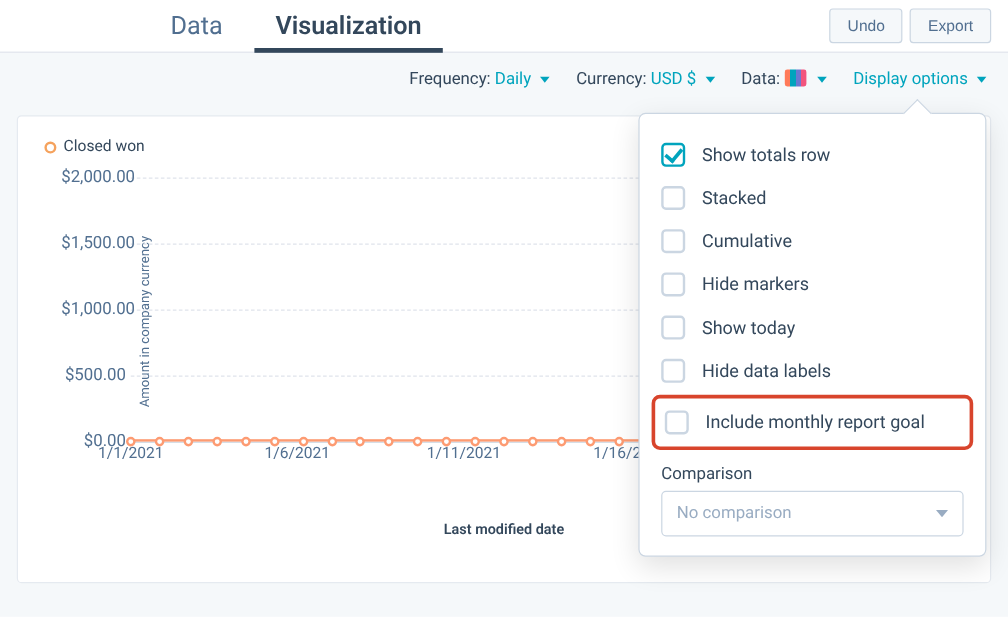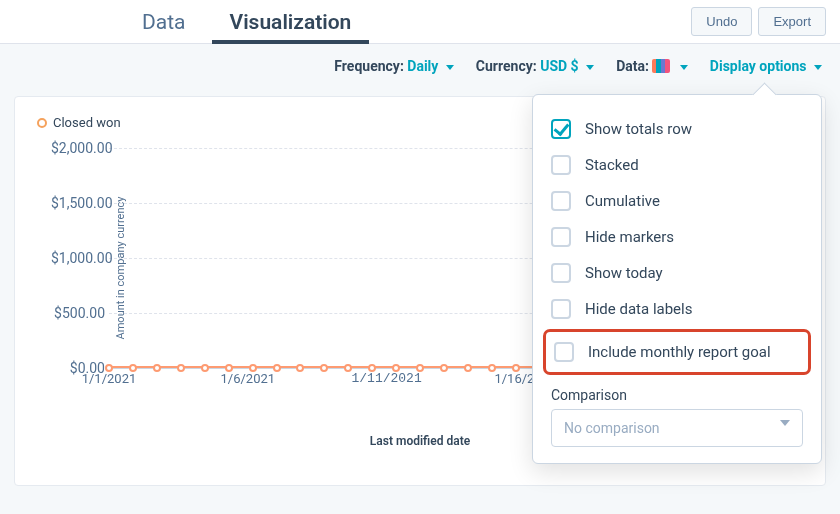--- a/index.html
+++ b/index.html
@@ -62,21 +62,20 @@
 
   
   .filters {
     height:44px;
     display:flex;
     align-items:center;
     justify-content:flex-end;
     padding:0 18px;
     gap:22px;
     font-size:14px;
-    font-weight:bold;
   }
   .filter-label { color:#33475b; }
   .filter-value { color:#00a4bd; cursor:pointer; }
   .caret {
     display:inline-block;
     margin-left:4px;
     width:0; height:0;
     border-left:4px solid transparent;
     border-right:4px solid transparent;
     border-top:5px solid #00a4bd;
@@ -243,20 +242,21 @@
     color:#33475b;
     margin:12px 6px 6px;
   }
   .comp-select{
     margin:0 6px;
     border:1px solid #cbd6e2;
     border-radius:4px;
     padding:10px 12px;
     display:flex;
     justify-content:space-between;
+    align-items:center;
     color:#99acc2;
     cursor:pointer;
   }
   .comp-select .dd-caret{
     width:0;height:0;
     border-left:5px solid transparent;
     border-right:5px solid transparent;
     border-top:6px solid #99acc2;
   }
 </style>
@@ -310,21 +310,21 @@
         <div class="gridline" style="top: 75%;"></div>
         <div class="y-tick" style="top: 75%;">$500.00</div>
         <div class="gridline" style="top: 50%;"></div>
         <div class="y-tick" style="top: 50%;">$1,000.00</div>
         <div class="gridline" style="top: 25%;"></div>
         <div class="y-tick" style="top: 25%;">$1,500.00</div>
         <div class="gridline" style="top: 0%;"></div>
         <div class="y-tick" style="top: 0%;">$2,000.00</div>
         <div class="x-tick" style="left: 0%;">1/1/2021</div>
         <div class="x-tick" style="left: 20%;">1/6/2021</div>
-        <div class="x-tick" style="left: 40%; font-family: Liberation Mono, monospace;">1/11/2021</div>
+        <div class="x-tick" style="left: 40%;">1/11/2021</div>
         <div class="x-tick" style="left: 60%;">1/16/2021</div>
         <div class="x-tick" style="left: 80%;">1/21/2021</div>
         <div class="x-tick" style="left: 100%;">1/</div>
         <div class="lineseg" style="left: 0%; right: 0%;"></div>
         <div class="marker" style="left: calc(0% - 4px);"></div>
         <div class="marker" style="left: calc(3.44828% - 4px);"></div>
         <div class="marker" style="left: calc(6.89655% - 4px);"></div>
         <div class="marker" style="left: calc(10.3448% - 4px);"></div>
         <div class="marker" style="left: calc(13.7931% - 4px);"></div>
         <div class="marker" style="left: calc(17.2414% - 4px);"></div>

